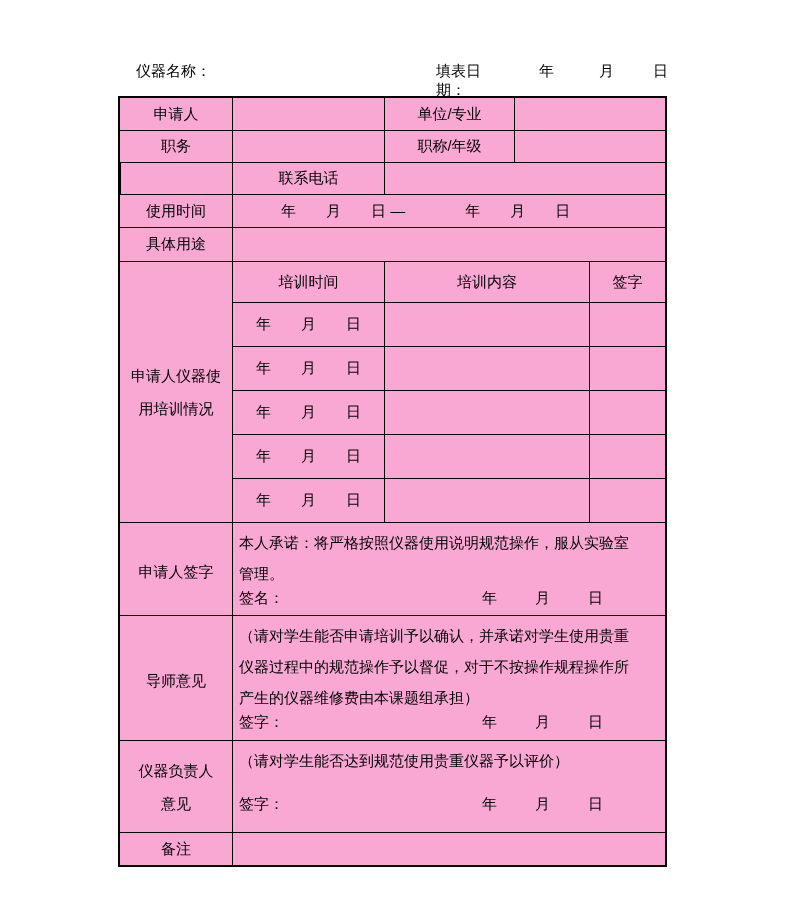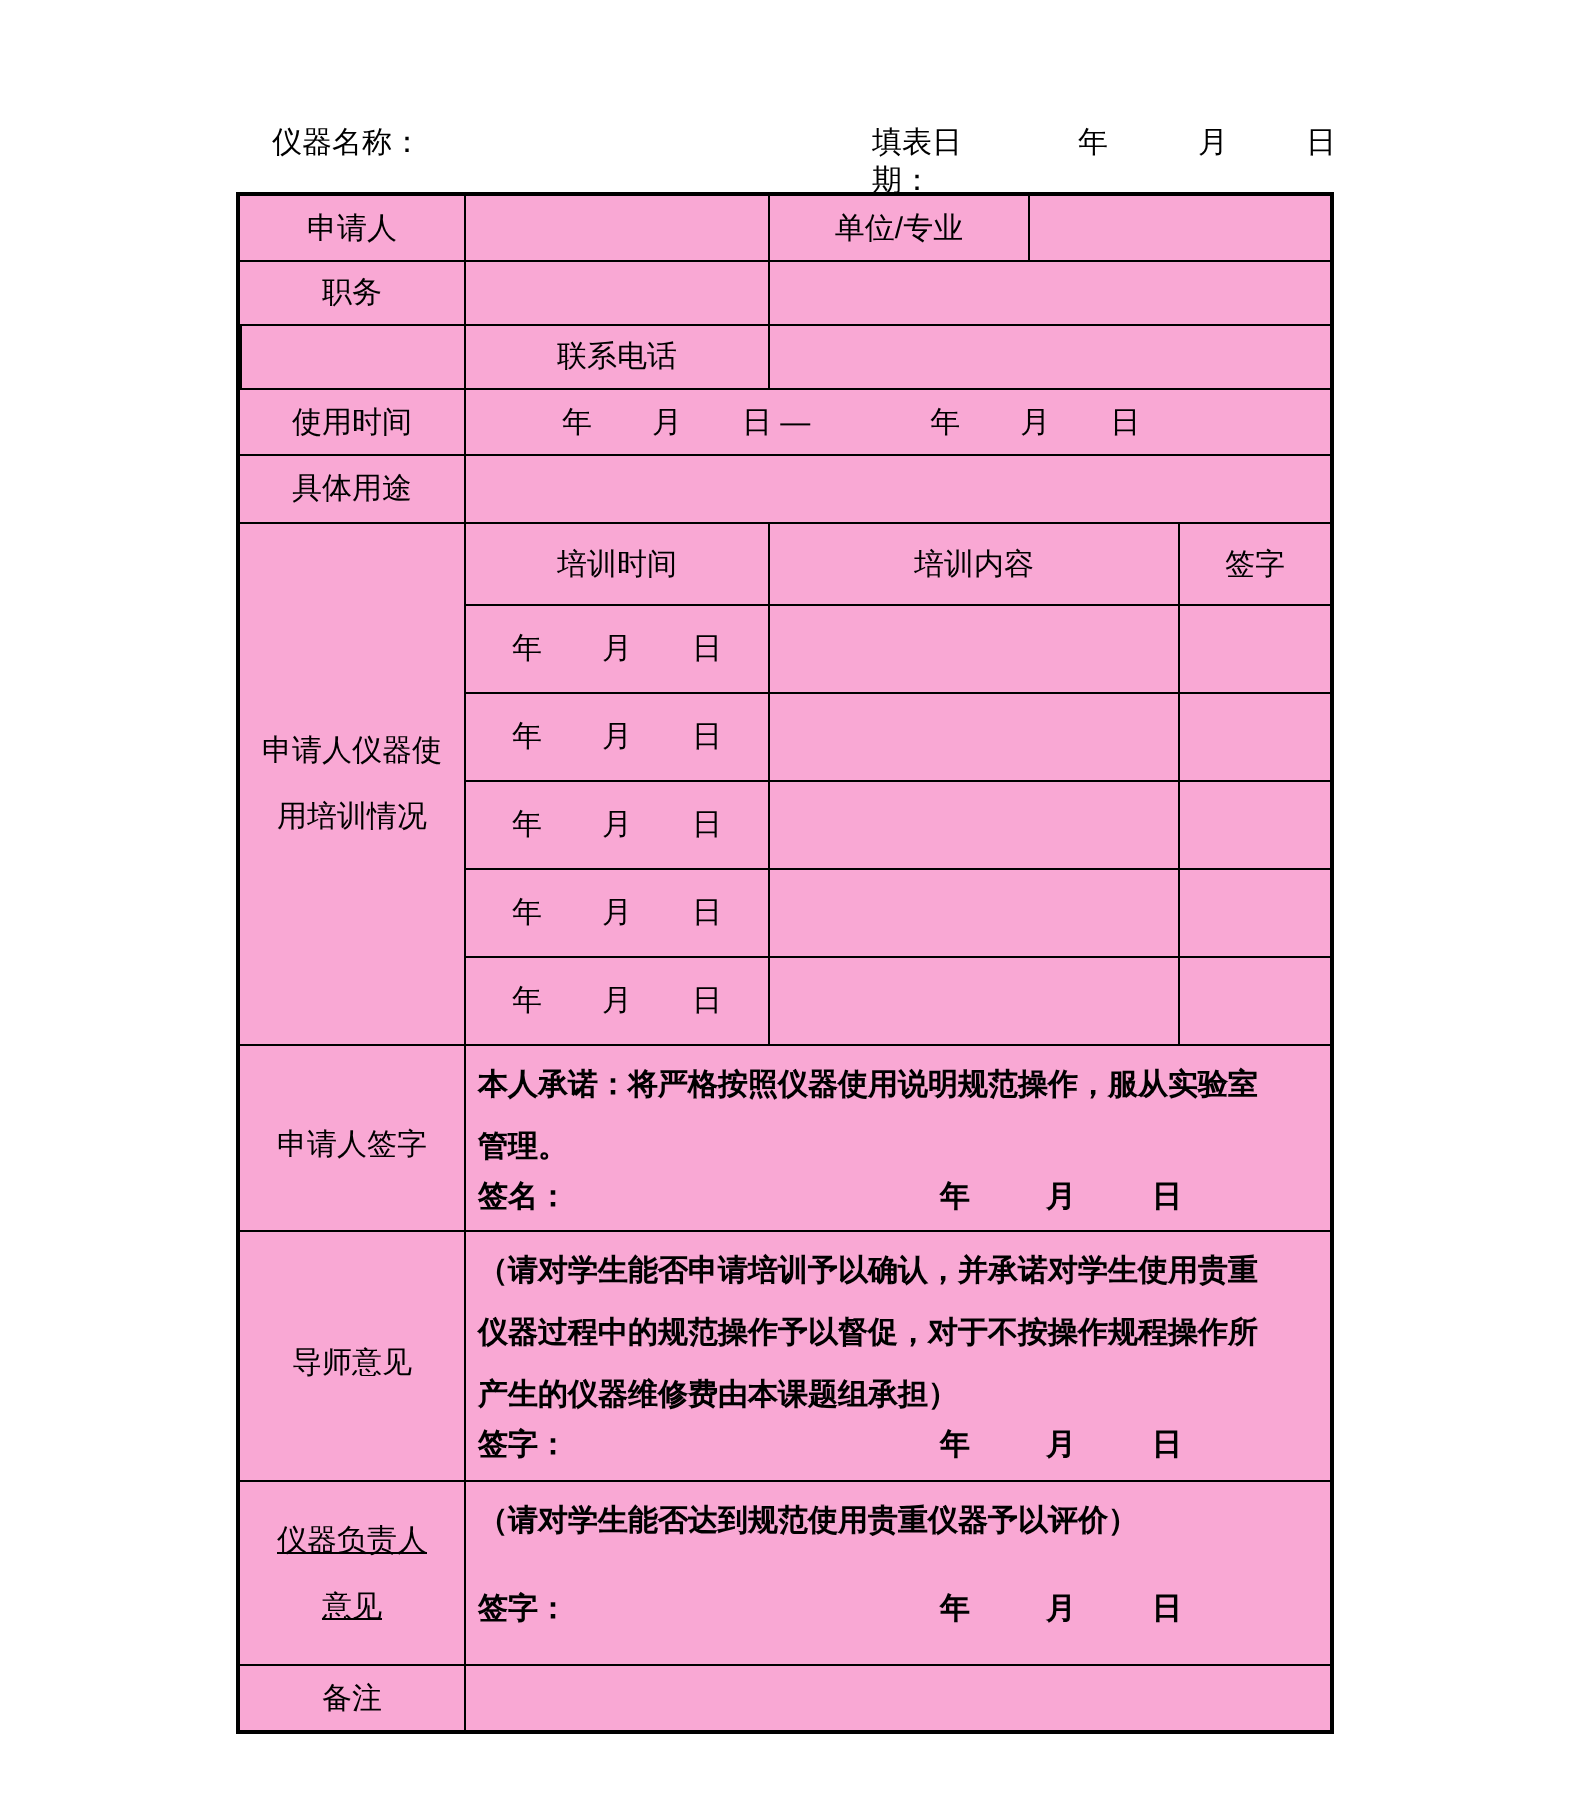--- a/index.html
+++ b/index.html
@@ -47,21 +47,21 @@
   }
   .cell.c1 { border-left: none; }
   .cell.bt { border-top: 1px solid #000; }
   .cell.left { justify-content: flex-start; padding-left: 48px; }
 
   .usage-val { padding-left: 58px; white-space: pre; }
 
   .train-label { grid-row: 1 / 7; grid-column: 1; flex-direction: column; }
   .train-label span, .mgr-label span { display: block; text-align: left; line-height: 33px; }
 
-  .freecell { display: flex; flex-direction: column; border-left: 1px solid #000; padding: 4px 12px 2px 0; font-weight: bold; }
+  .freecell { display: flex; flex-direction: column; border-left: 1px solid #000; padding: 4px 0 2px 0; }
   .note { width: 408px; padding-left: 6px; line-height: 31px; }
   .sign-row { display: flex; align-items: flex-start; height: 31px; padding-left: 6px; }
   .sign-dates { display: flex; gap: 38px; margin-left: auto; margin-right: 62px; }
   .sign-bottom { margin-top: auto; margin-bottom: 4px; }
 </style>
 </head>
 <body>
 
 <div class="page">
 
@@ -81,20 +81,21 @@
     <div class="sec first cols4 h32">
       <div class="cell c1">申请人</div>
       <div class="cell"></div>
       <div class="cell">单位/专业</div>
       <div class="cell"></div>
     </div>
 
     <div class="sec cols4 h32">
       <div class="cell c1">职务</div>
       <div class="cell"></div>
+      <div class="cell">职称/年级</div>
       <div class="cell"></div>
     </div>
 
     <div class="sec cols4 h32">
       <div class="cell"></div>
       <div class="cell">联系电话</div>
       <div class="cell"></div>
     </div>
 
     <div class="sec cols2 h33">
@@ -161,21 +162,21 @@
           <span class="sign-dates">
             <span>年</span>
             <span>月</span>
             <span>日</span>
           </span>
         </div>
       </div>
     </div>
 
     <div class="sec cols2 h92">
-      <div class="cell c1 mgr-label" style="flex-direction:column;text-decoration:underline;">
+      <div class="cell c1 mgr-label" style="flex-direction:column;">
         <span>仪器负责人</span>
         <span>意见</span>
       </div>
       <div class="freecell">
         <div class="note">（请对学生能否达到规范使用贵重仪器予以评价）</div>
         <div class="sign-row sign-bottom">
           <span>签字：</span>
           <span class="sign-dates">
             <span>年</span>
             <span>月</span>

